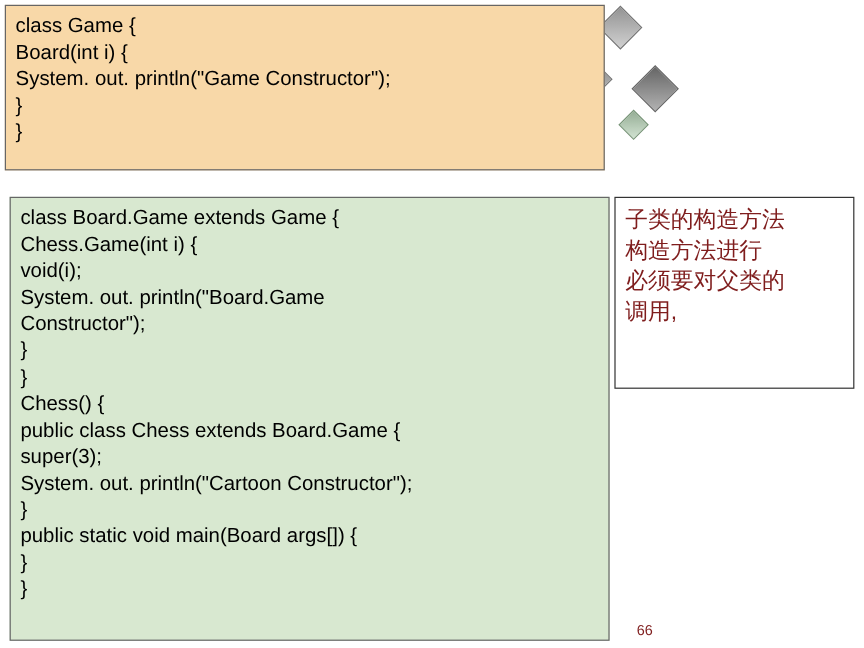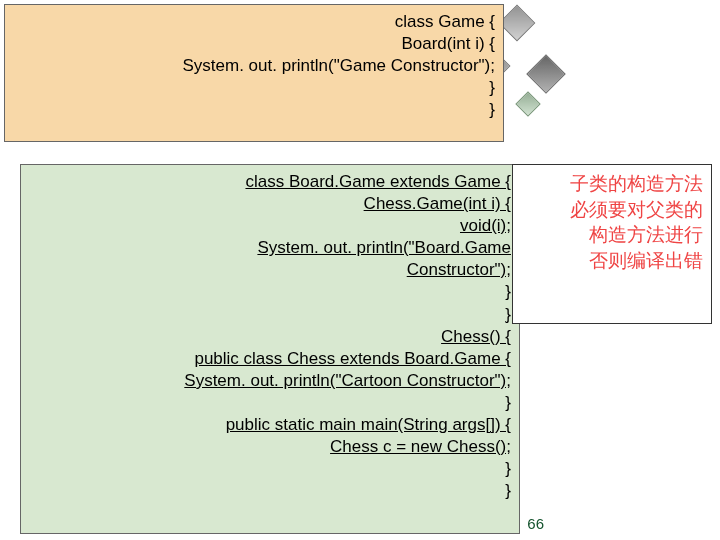--- a/index.html
+++ b/index.html
@@ -8,68 +8,66 @@
     height: 540px;
     background: #ffffff;
     font-family: Arial, "Microsoft YaHei", sans-serif;
     position: relative;
     overflow: hidden;
   }
   .slide {
     width: 574px;
     height: 540px;
     position: relative;
-    text-align: right;
   }
   .code-box-1 {
     position: absolute;
     left: 4px;
     top: 4px;
     width: 500px;
     height: 138px;
     background: #f8d8a8;
     border: 1px solid #666;
     padding: 6px 8px;
     font-size: 17px;
     line-height: 1.3;
     color: #000;
   }
   .code-box-2 {
     position: absolute;
-    left: 20px;
+    left: 8px;
     top: 164px;
     width: 500px;
     height: 370px;
     background: #d8e8d0;
     border: 1px solid #666;
     padding: 6px 8px;
     font-size: 17px;
     line-height: 1.3;
     color: #000;
-    text-decoration: underline;
   }
   .note-box {
     position: absolute;
     left: 512px;
     top: 164px;
     width: 200px;
     height: 160px;
     border: 1px solid #333;
     background: #fff;
     padding: 6px 8px;
     font-size: 19px;
     line-height: 1.35;
-    color: #ef4444;
+    color: #7f1d1d;
   }
   .page-number {
     position: absolute;
     right: 30px;
     bottom: 8px;
-    font-size: 15px;
-    color: #14532d;
+    font-size: 12px;
+    color: #7f1d1d;
   }
   .deco {
     position: absolute;
     right: 0;
     top: 0;
     width: 150px;
     height: 120px;
     opacity: 0.9;
   }
   .cube {
@@ -108,30 +106,30 @@
   <div class="code-box-2">
     <div>class Board.Game extends Game {</div>
     <div>    Chess.Game(int i) {</div>
     <div>       void(i);</div>
     <div>       System. out. println("Board.Game</div>
     <div>    Constructor");</div>
     <div>    }</div>
     <div>}</div>
     <div>    Chess() {</div>
     <div>public class Chess extends Board.Game {</div>
+    <div>          super(3);</div>
     <div>          System. out. println("Cartoon Constructor");</div>
     <div>    }</div>
-    <div>    public static main main(String args[]) {</div>
-    <div>          Chess c = new Chess();</div>
+    <div>    public static void main(Board args[]) {</div>
     <div>    }</div>
     <div>}</div>
   </div>
 
   <div class="note-box">
     <div>子类的构造方法</div>
+    <div>构造方法进行</div>
     <div>必须要对父类的</div>
-    <div>构造方法进行</div>
-    <div>否则编译出错</div>
+    <div>调用,</div>
   </div>
 
   <div class="page-number">66</div>
 
 </div>
 
 </body></html>

